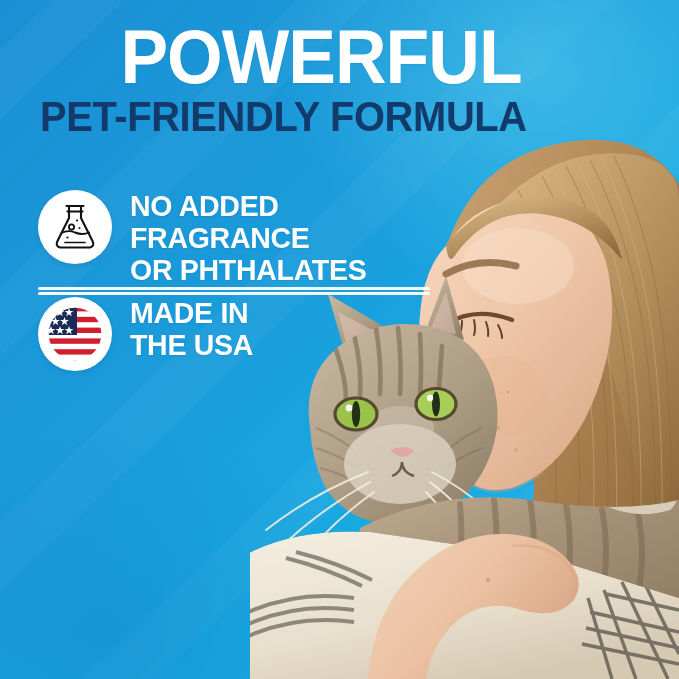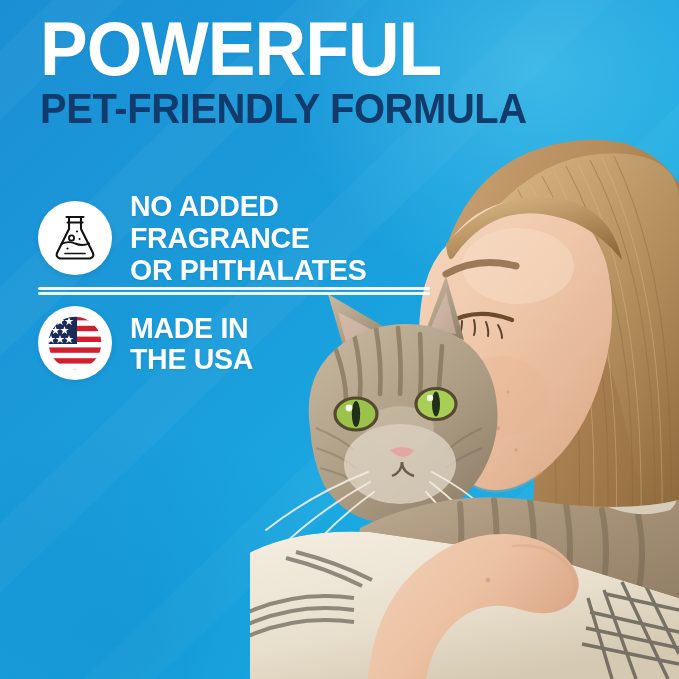--- a/index.html
+++ b/index.html
@@ -51,22 +51,23 @@
     position:absolute;
     left:250px; top:128px;
     width:429px; height:551px;
     overflow:hidden;
     pointer-events:none;
   }
   .photo svg { display:block; width:100%; height:100%; }
 
   
   .headline {
-    position:absolute; left:40px; top:14px;
+    position:absolute; left:40px; top:22px;
     z-index:6;
+    text-align:right;
   }
   .headline .line1 {
     font-size:76px;
     line-height:0.92;
     font-weight:bold;
     color:#FFFFFF;
     letter-spacing:-1px;
     transform:scaleX(0.94);
     transform-origin:left center;
     white-space:nowrap;
@@ -86,21 +87,20 @@
 
   
   .features {
     position:absolute;
     left:38px; top:190px;
     width:400px;
     z-index:6;
   }
   .feature {
     display:flex;
-    align-items:center;
     gap:18px;
     min-height:92px;
   }
   .badge {
     flex:0 0 auto;
     width:74px; height:74px;
     border-radius:50%;
     background:#FFFFFF;
     display:flex; align-items:center; justify-content:center;
     box-shadow:0 2px 5px rgba(0,50,90,0.13);

